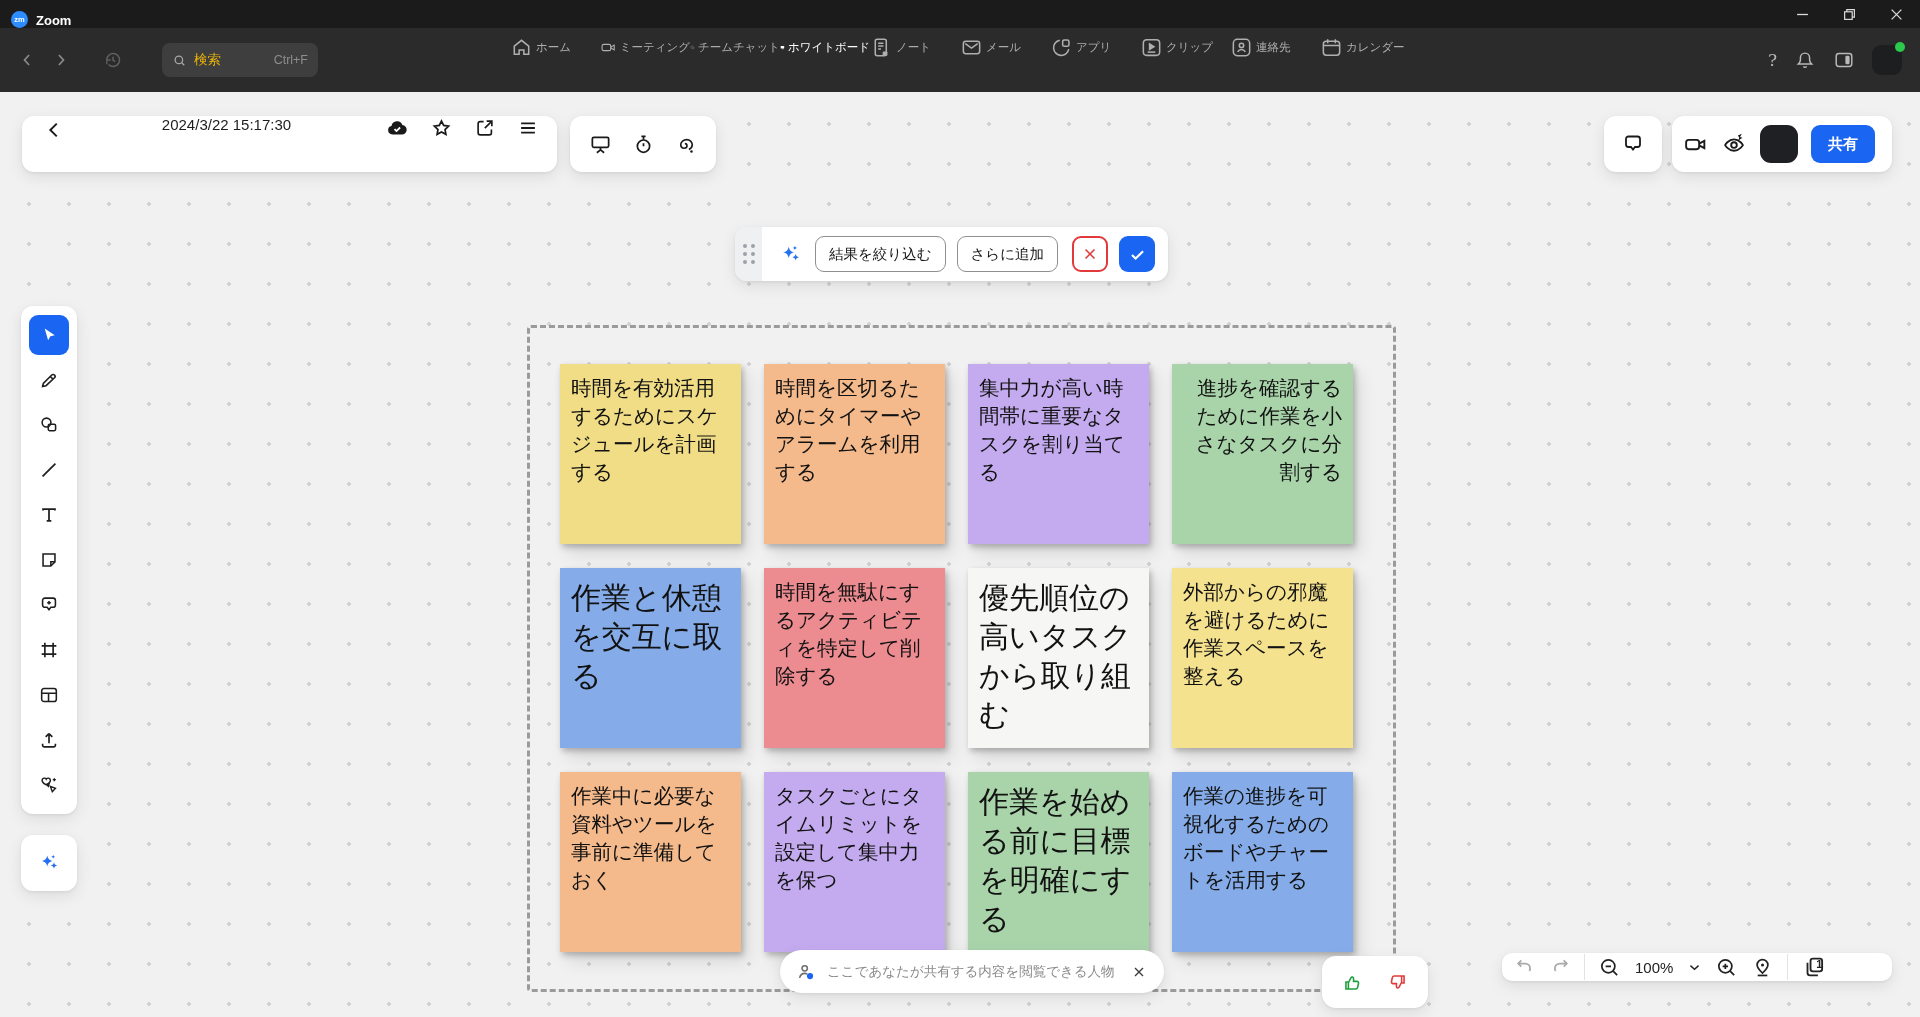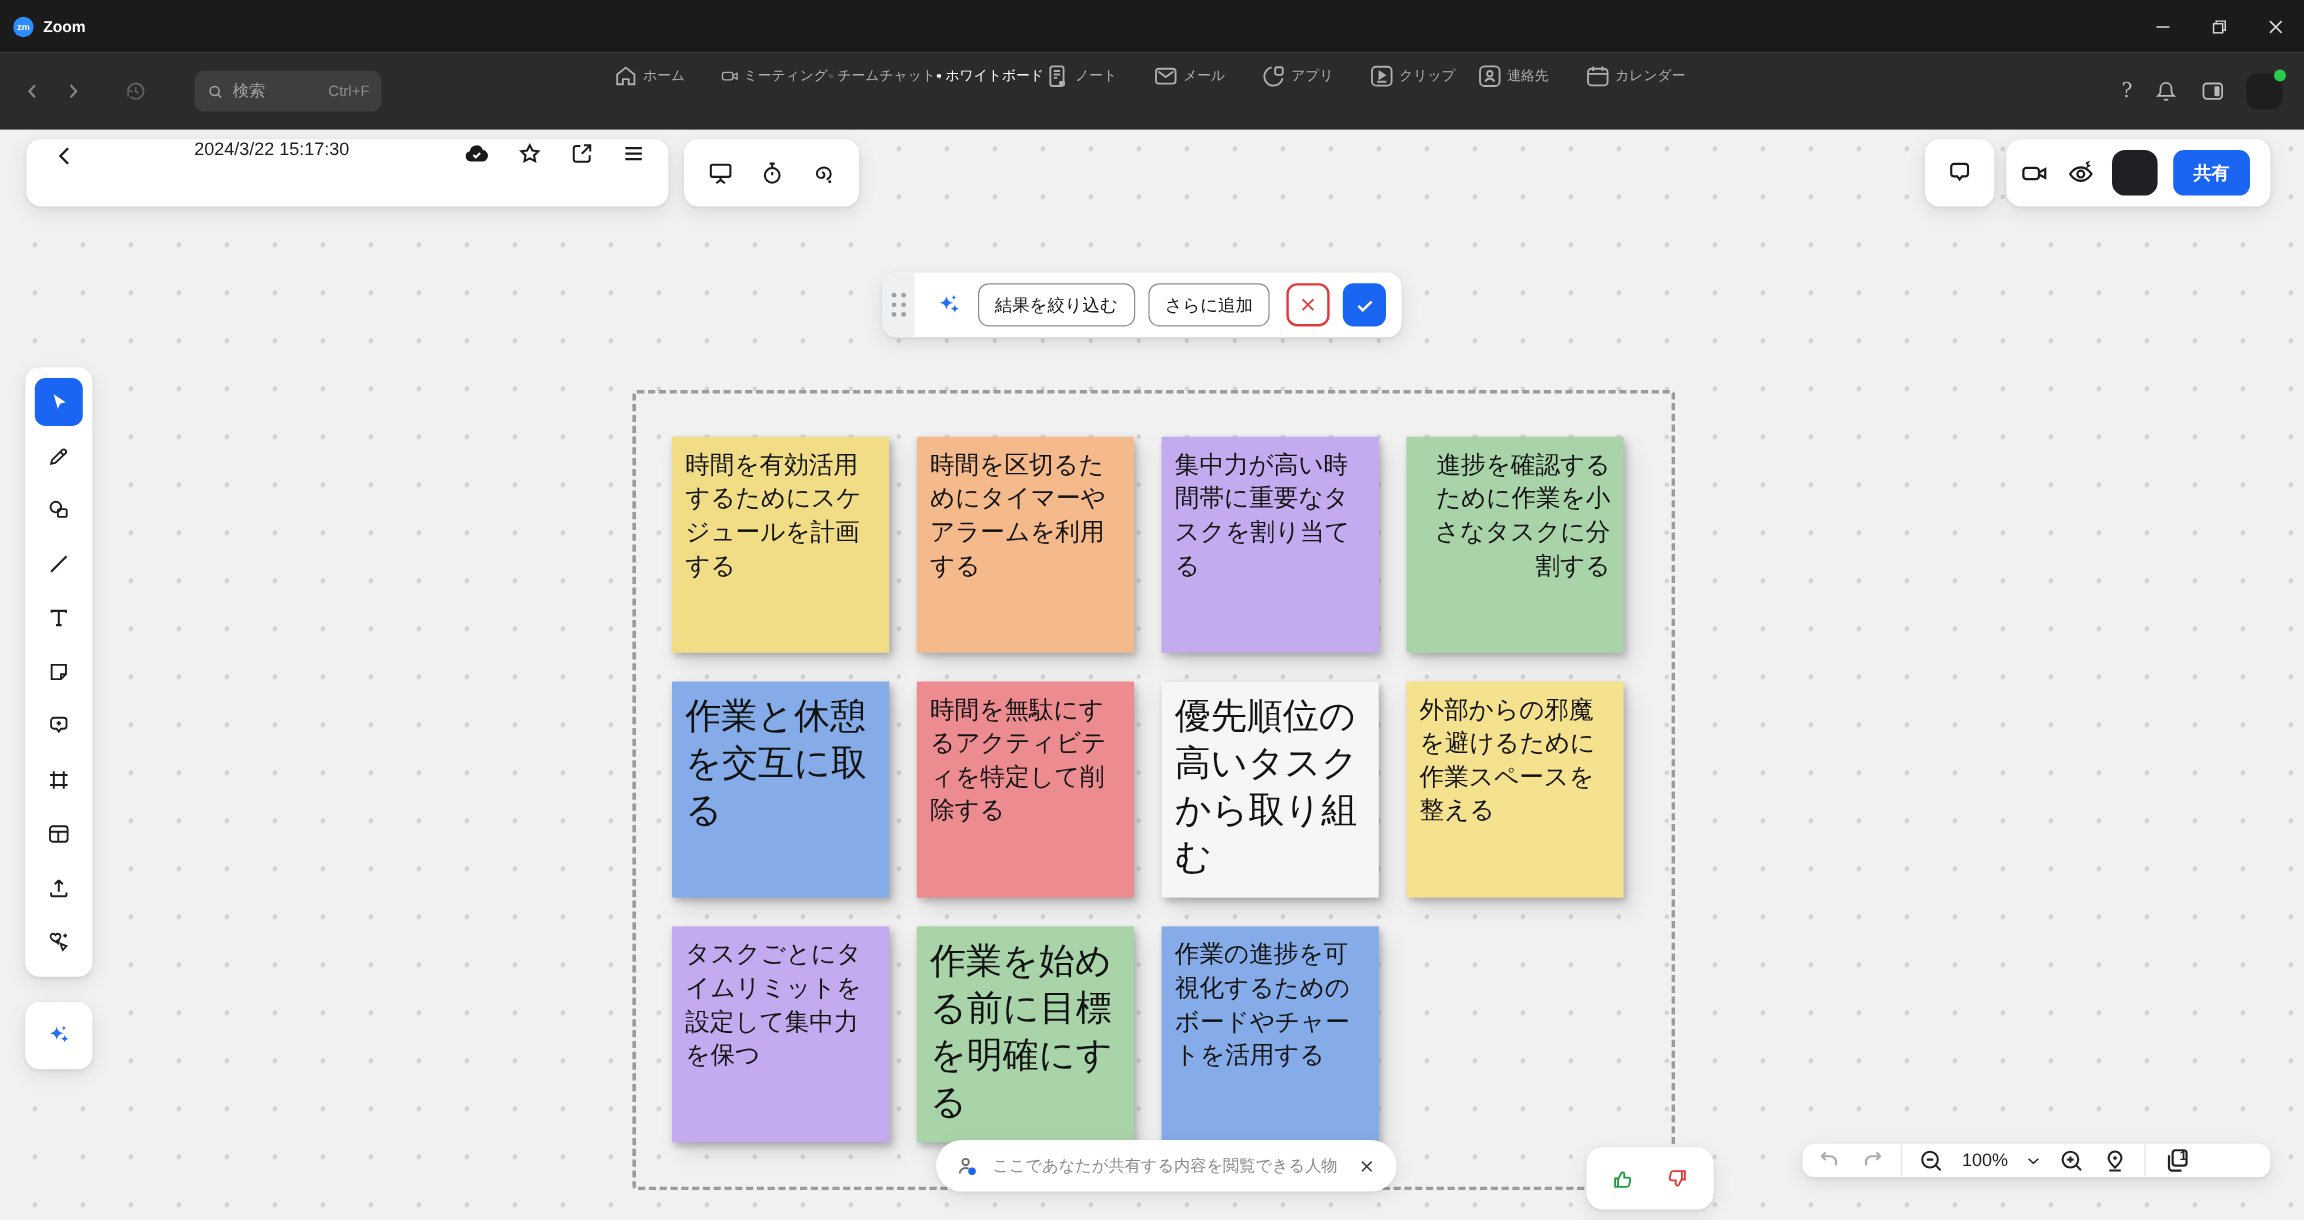--- a/index.html
+++ b/index.html
@@ -3,36 +3,36 @@
 <meta charset="utf-8">
 <style>
   * { margin:0; padding:0; box-sizing:border-box; }
   html,body { width:1920px; height:1017px; overflow:hidden;
     font-family:"Liberation Sans","DejaVu Sans",sans-serif; background:#F1F1F1; }
 
   svg { display:block; }
   .ico { display:flex; align-items:center; justify-content:center; }
 
   
-  .titlebar { height:44px; background:#1B1B1B; display:flex; align-items:center; position:relative; z-index:50; }
+  .titlebar { height:28px; background:#1B1B1B; display:flex; align-items:flex-end; position:relative; z-index:50; }
   .zm-logo { width:17px; height:17px; border-radius:50%; background:#2D8CFF; color:#fff;
     font-size:7.5px; font-weight:bold; display:flex; align-items:center; justify-content:center; margin-left:11px; }
   .app-name { color:#fff; font-size:13px; font-weight:600; margin-left:8px; }
   .win-controls { margin-left:auto; display:flex; height:100%; }
   .win-btn { width:47px; height:100%; display:flex; align-items:center; justify-content:center; color:#DCDCDC; }
 
   
   .navbar { height:64px; background:#2B2B2B; display:flex; align-items:center; position:relative; z-index:40; }
   .nav-left { display:flex; align-items:center; }
   .nav-arrow { color:#8C8C8C; margin-left:14px; width:26px; height:26px; }
   .nav-arrow.fwd { margin-left:8px; }
   .history-btn { color:#5F5F5F; margin-left:26px; width:26px; height:26px; }
   .searchbox { width:156px; height:34px; margin-left:36px; background:#3E3E3E; border-radius:8px;
     display:flex; align-items:center; padding:0 10px; gap:7px; }
-  .search-ph { color:#a3a3a3; font-size:13.5px; }
+  .search-ph { color:#eab308; font-size:13.5px; }
   .search-shortcut { color:#8D8D8D; font-size:12.5px; margin-left:auto; }
   .nav-center { position:absolute; left:50%; transform:translateX(-50%); top:5px; display:flex; }
   .nav-item { width:90px; display:flex; flex-direction:row; align-items:center; gap:3px;
     color:#AFAFAF; padding-top:3px; cursor:default; }
   .nav-item .lbl { font-size:11.5px; white-space:nowrap; }
   .nav-item.active { color:#FFFFFF; }
   .nav-right { margin-left:auto; display:flex; align-items:center; gap:17px; margin-right:18px; }
   .nav-right .ico { color:#B9B9B9; }
   .help-q { color:#B9B9B9; font-size:17px; font-family:"DejaVu Serif",serif; }
   .nav-avatar { width:30px; height:30px; border-radius:9px; background:#1D1E20; position:relative; }
@@ -267,20 +267,21 @@
 
   <div class="notes-grid">
     <div class="note" style="background: rgb(241, 221, 134);"><span class="note-text">時間を有効活用するためにスケジュールを計画する</span></div>
     <div class="note" style="background: rgb(245, 186, 139);"><span class="note-text">時間を区切るためにタイマーやアラームを利用する</span></div>
     <div class="note" style="background: rgb(196, 171, 239);"><span class="note-text">集中力が高い時間帯に重要なタスクを割り当てる</span></div>
     <div class="note" style="background: rgb(169, 212, 170); text-align: right;"><span class="note-text">進捗を確認するために作業を小さなタスクに分割する</span></div>
     <div class="note large" style="background: rgb(133, 172, 232);"><span class="note-text">作業と休憩を交互に取る</span></div>
     <div class="note" style="background: rgb(236, 139, 144);"><span class="note-text">時間を無駄にするアクティビティを特定して削除する</span></div>
     <div class="note large" style="background: rgb(246, 246, 245);"><span class="note-text">優先順位の高いタスクから取り組む</span></div>
     <div class="note" style="background: rgb(245, 226, 142);"><span class="note-text">外部からの邪魔を避けるために作業スペースを整える</span></div>
+    <div class="note" style="background: rgb(245, 186, 139);"><span class="note-text">作業中に必要な資料やツールを事前に準備しておく</span></div>
     <div class="note" style="background: rgb(196, 171, 239);"><span class="note-text">タスクごとにタイムリミットを設定して集中力を保つ</span></div>
     <div class="note large" style="background: rgb(169, 212, 170);"><span class="note-text">作業を始める前に目標を明確にする</span></div>
     <div class="note" style="background: rgb(133, 172, 232);"><span class="note-text">作業の進捗を可視化するためのボードやチャートを活用する</span></div>
   </div>
 
   <div class="card hdr-left">
     <div class="ico back">
       <svg width="22" height="22" viewBox="0 0 24 24" fill="none" stroke="currentColor" stroke-width="2.1">
           <path d="M15 5 8 12l7 7"></path>
         </svg>

